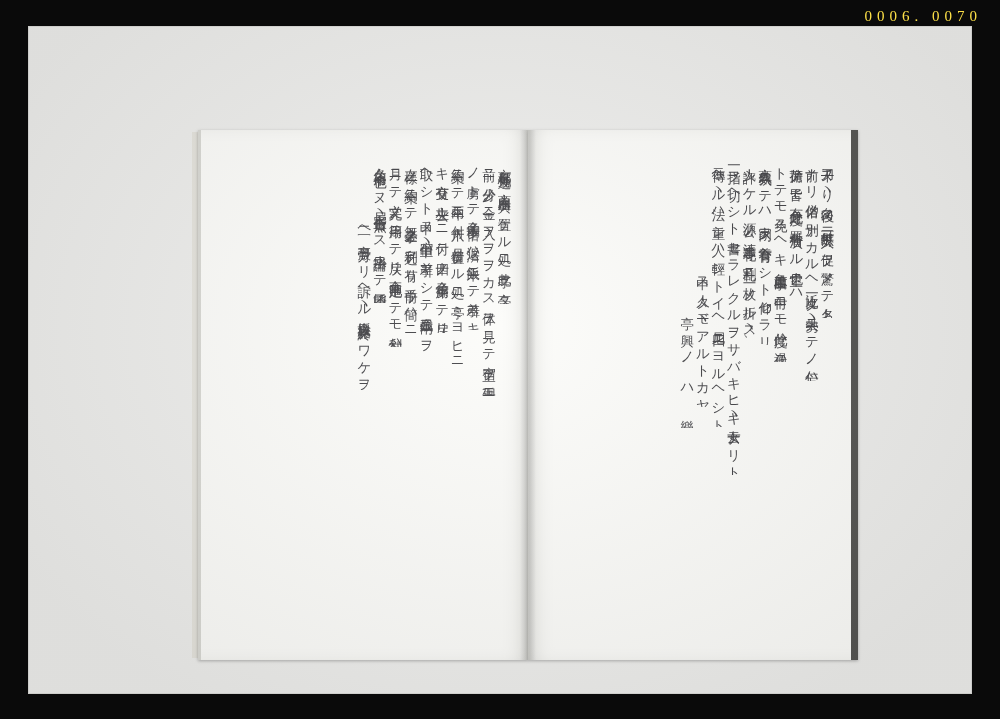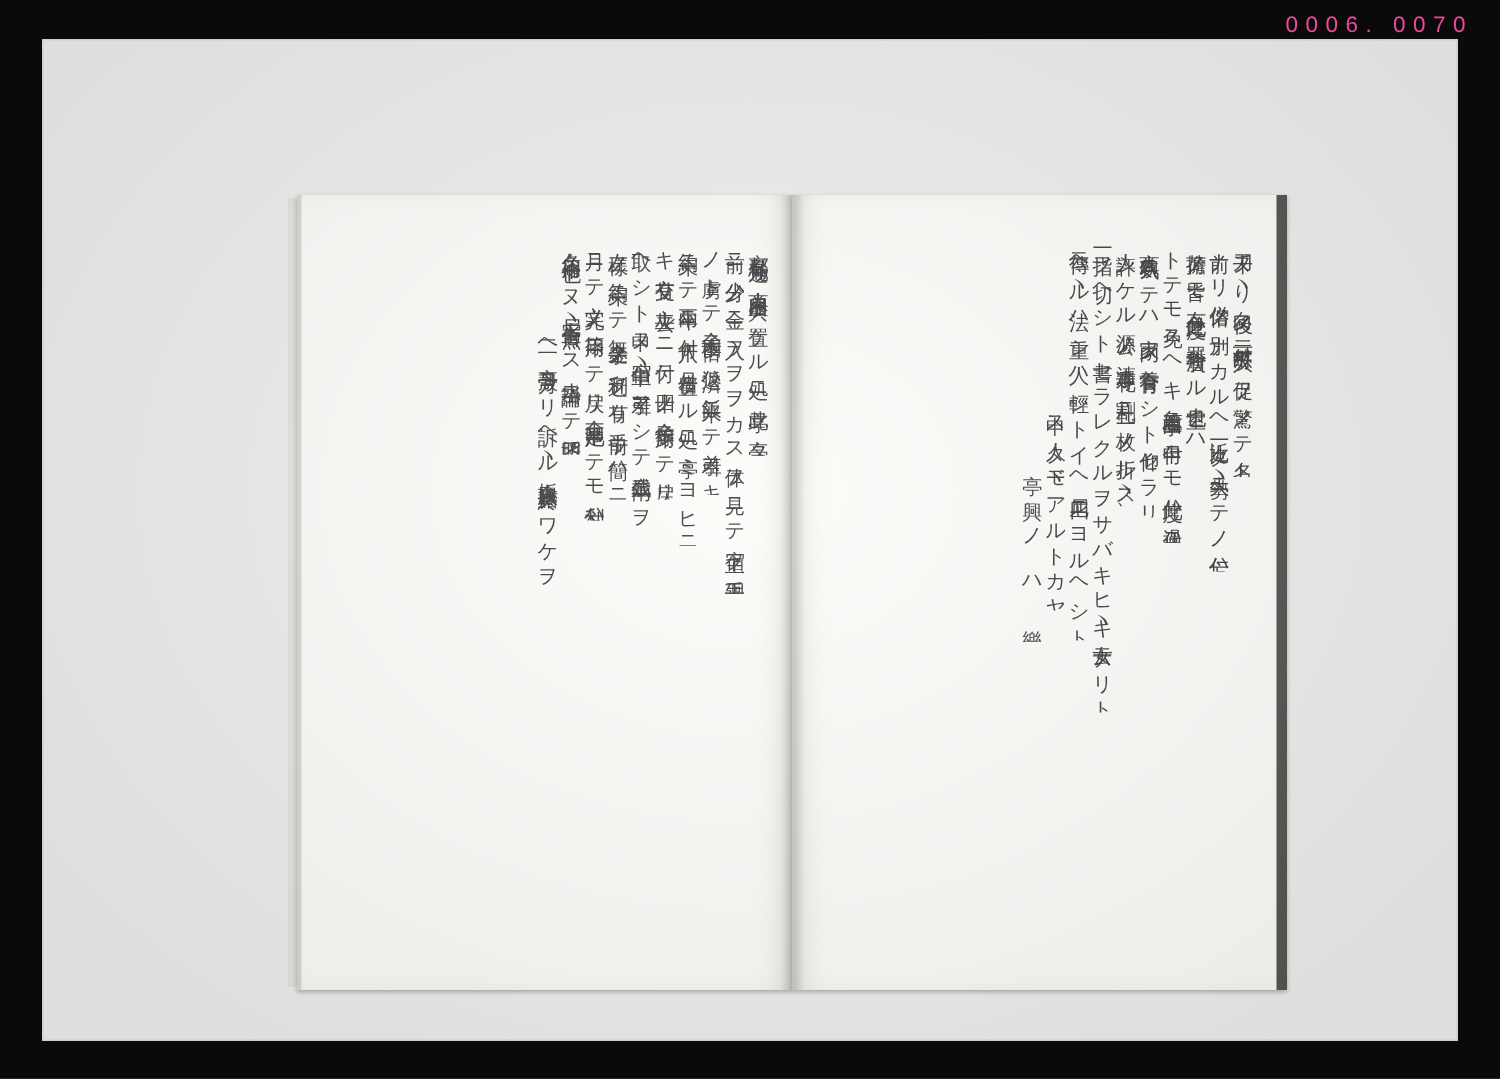--- a/index.html
+++ b/index.html
@@ -17,22 +17,22 @@
     position: relative;
     width: 1000px;
     height: 719px;
     background: #0a0a0a;
   }
   
   .film-number {
     position: absolute;
     top: 8px;
     right: 18px;
-    color: #ec4899;
-    font-family: Liberation Sans, sans-serif;
+    color: #fde047;
+    font-family: Liberation Serif, serif;
     font-size: 15px;
     letter-spacing: 5px;
     white-space: nowrap;
   }
   
   .board {
     position: absolute;
     left: 28px;
     top: 26px;
     width: 944px;

